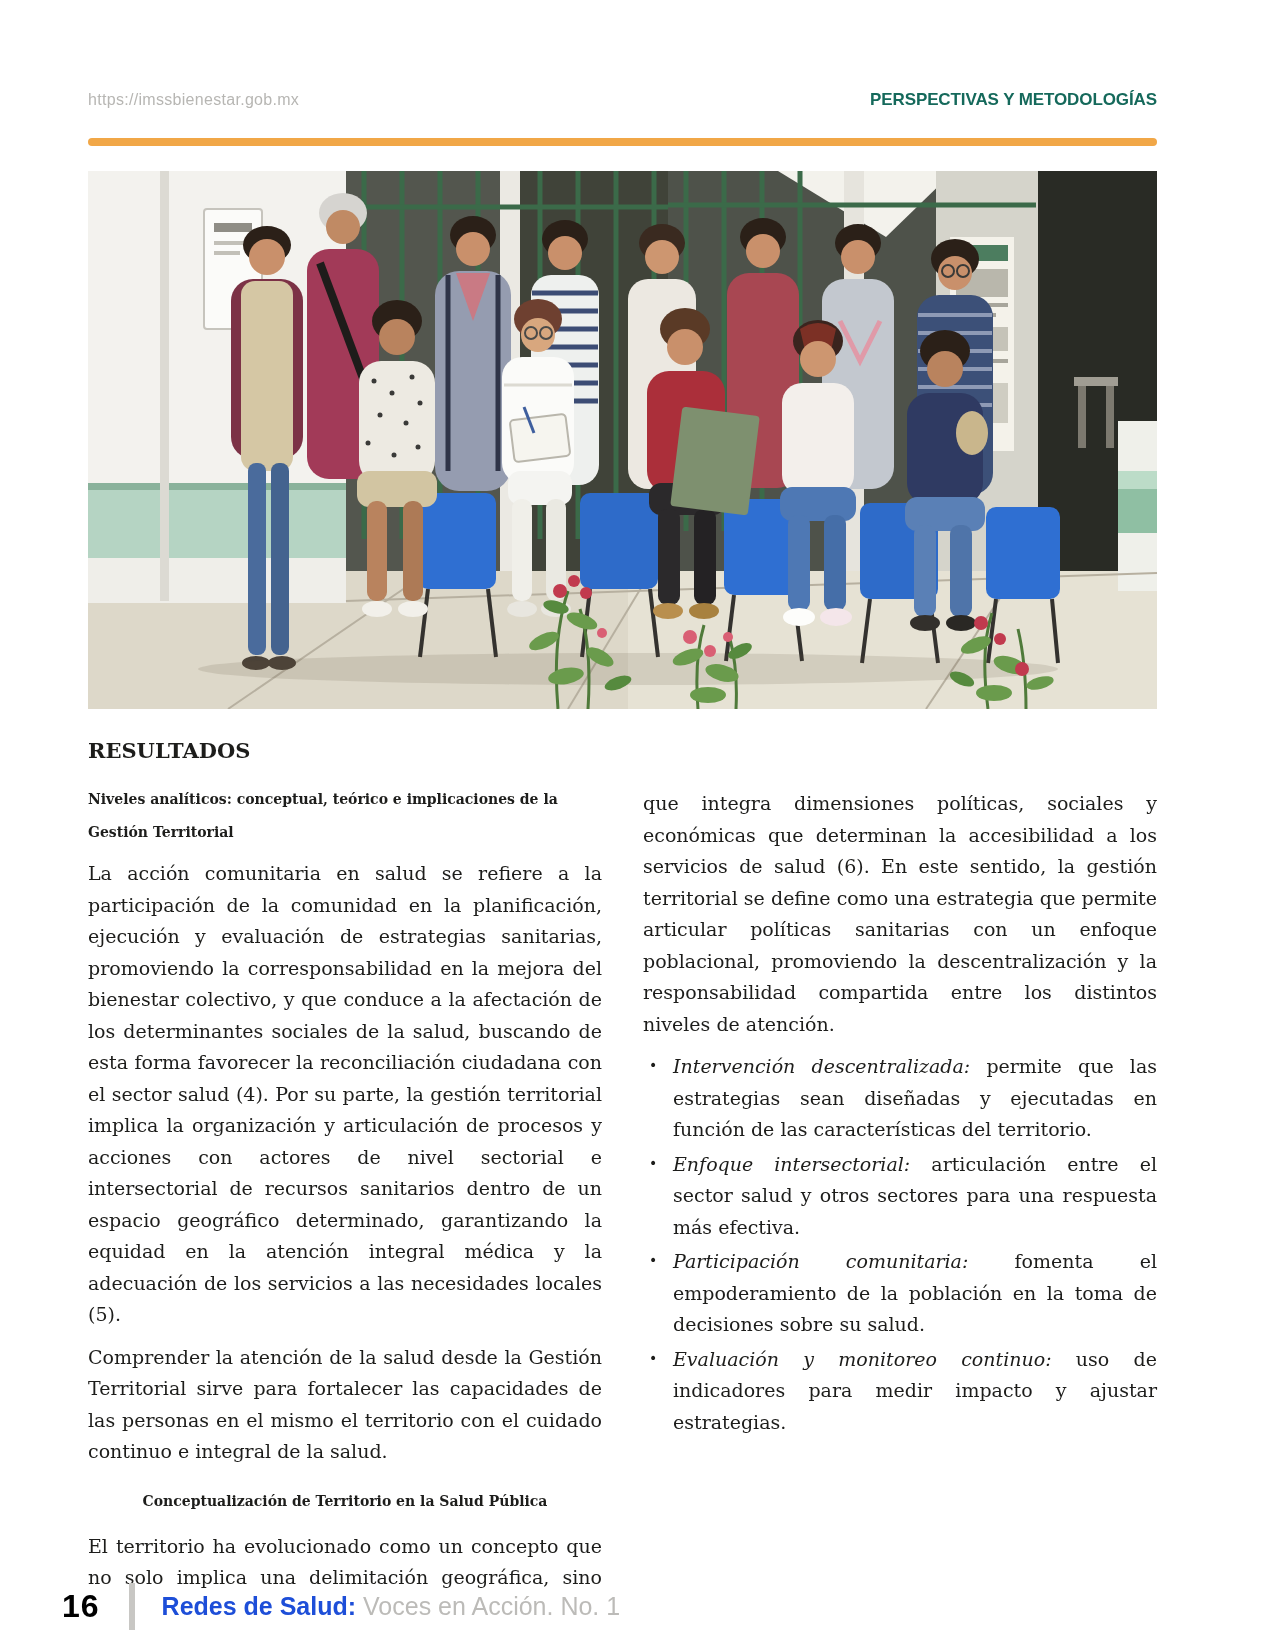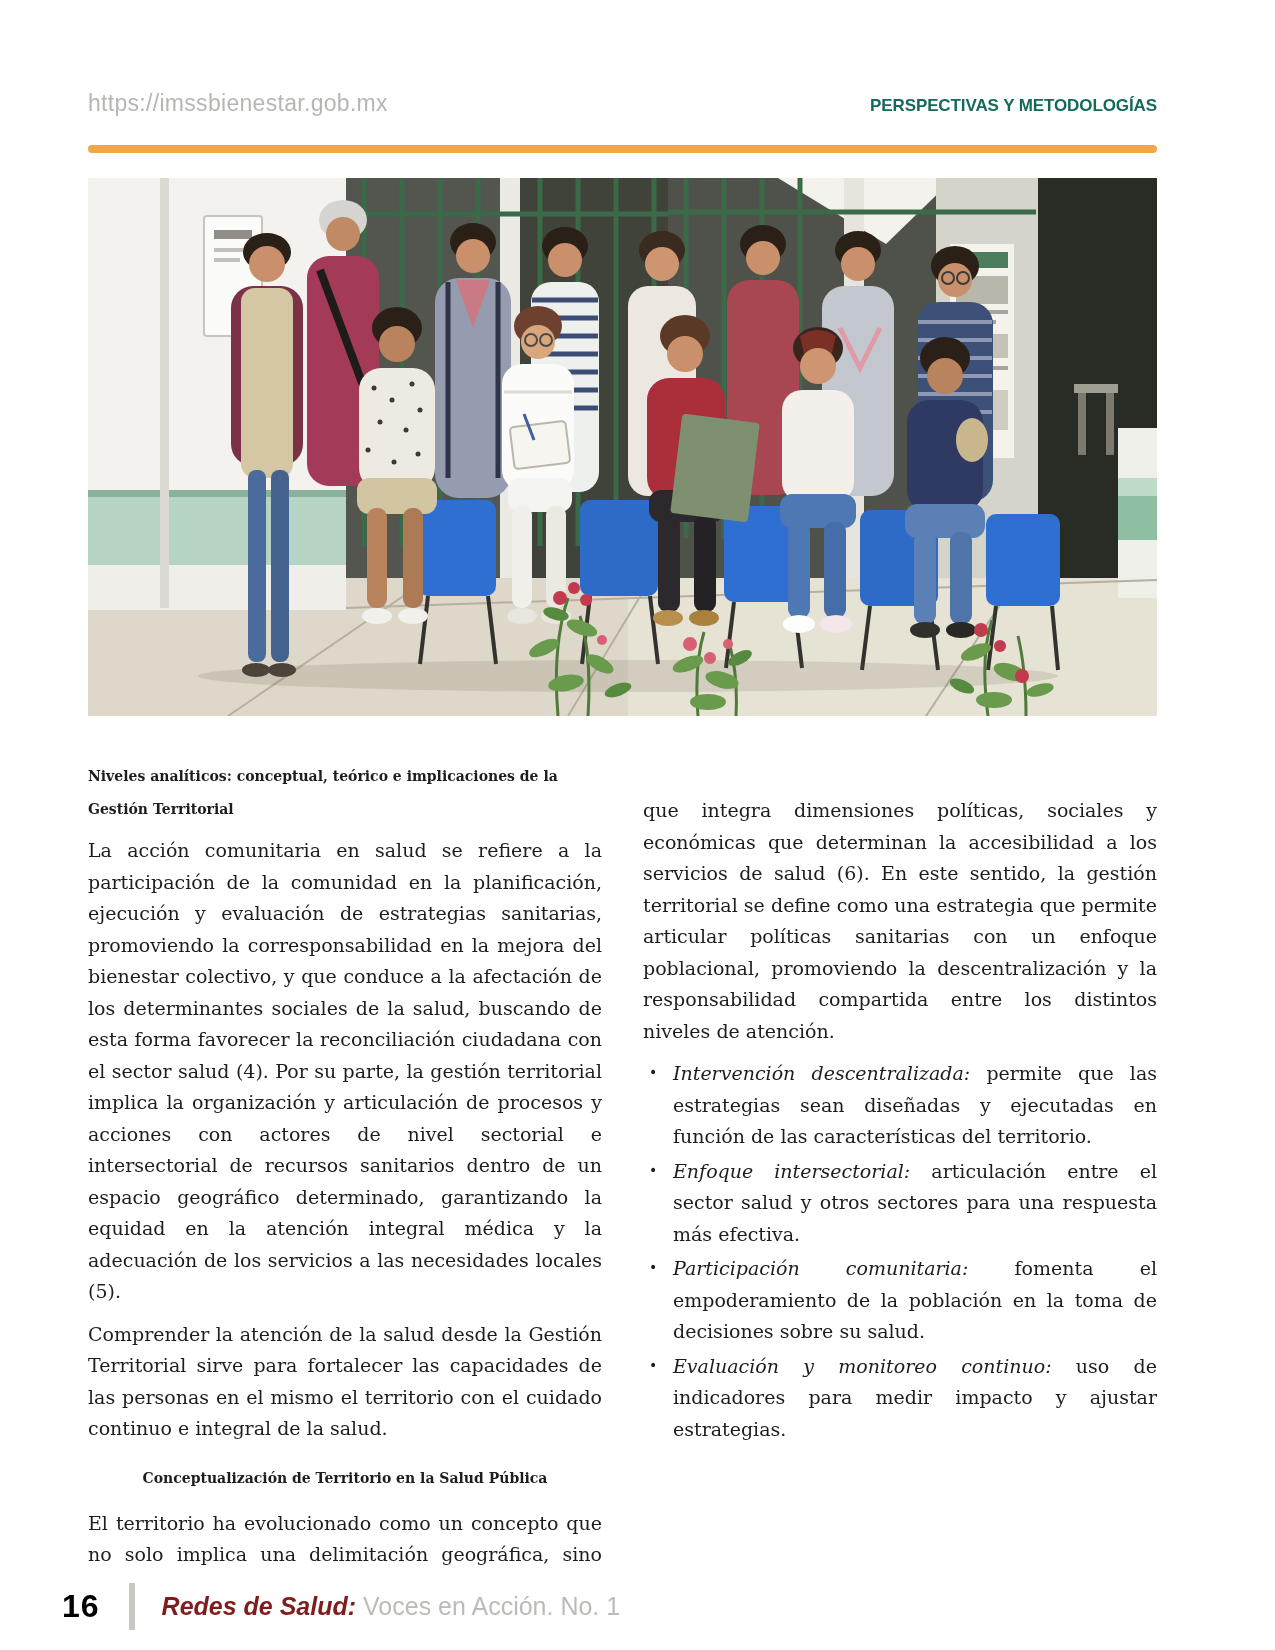--- a/index.html
+++ b/index.html
@@ -12,21 +12,21 @@
     color:#1d1d1b;
   }
   .content{margin:0 118px 0 88px;}
 
   
   .pg-header{
     display:flex;justify-content:space-between;align-items:baseline;
     padding-top:90px;
     font-family:"Liberation Sans",sans-serif;
   }
-  .pg-url{font-size:23px;color:#b7b6b3;letter-spacing:.3px;}
+  .pg-url{font-size:16px;color:#b7b6b3;letter-spacing:.3px;}
   .pg-section{font-size:17px;font-weight:700;color:#15695b;letter-spacing:-0.1px;}
   .pg-rule{height:8px;background:#f1a747;border-radius:4px;margin-top:28px;}
 
   
   .photo-wrap{margin:25px 0 0 0;padding:0;line-height:0;}
   .photo-wrap svg{display:block;}
 
   
   .columns{display:flex;gap:41px;margin-top:27px;}
   .col{width:514px;text-align:justify;font-size:19px;line-height:31.5px;}
@@ -48,21 +48,21 @@
 
   
   .pg-footer{
     position:absolute;left:62px;bottom:20px;
     display:flex;align-items:center;
     font-family:"Liberation Sans",sans-serif;
   }
   .pg-footer .num{font-size:32px;font-weight:700;color:#000000;letter-spacing:1px;}
   .pg-footer .bar{width:6px;height:47px;background:#c8c7c4;margin:0 27px 0 29px;}
   .pg-footer .journal{font-size:25px;color:#bcbbb8;}
-  .pg-footer .journal b{color:#7f1d1d;font-weight:700;font-style:italic;}
+  .pg-footer .journal b{color:#1d4ed8;font-weight:700;}
 </style>
 </head>
 <body>
 
 <div class="page">
   <div class="content">
 
     <div class="pg-header">
       <span class="pg-url">https://imssbienestar.gob.mx</span>
       <span class="pg-section">PERSPECTIVAS Y METODOLOGÍAS</span>
@@ -354,20 +354,21 @@
             <circle cx="622" cy="480" r="6"></circle>
             <circle cx="640" cy="466" r="5"></circle>
           <circle cx="514" cy="462" r="5"></circle>
         </g>
       </svg>
     </figure>
 
     <div class="columns">
 
       <div class="col col-left">
+        <h2 class="results">RESULTADOS</h2>
         <h3 class="subhead">Niveles analíticos: conceptual, teórico e implicaciones de la Gestión Territorial</h3>
         <p>La acción comunitaria en salud se refiere a la participación de la comunidad en la planificación, ejecución y evaluación de estrategias sanitarias, promoviendo la corresponsabilidad en la mejora del bienestar colectivo, y que conduce a la afectación de los determinantes sociales de la salud, buscando de esta forma favorecer la reconciliación ciudadana con el sector salud (4). Por su parte, la gestión territorial implica la organización y articulación de procesos y acciones con actores de nivel sectorial e intersectorial de recursos sanitarios dentro de un espacio geográfico determinado, garantizando la equidad en la atención integral médica y la adecuación de los servicios a las necesidades locales (5).</p>
         <p>Comprender la atención de la salud desde la Gestión Territorial sirve para fortalecer las capacidades de las personas en el mismo el territorio con el cuidado continuo e integral de la salud.</p>
         <h3 class="subhead spread">Conceptualización de Territorio en la Salud Pública</h3>
         <p class="justify-last">El territorio ha evolucionado como un concepto que no solo implica una delimitación geográfica, sino</p>
       </div>
 
       <div class="col col-right">
         <p>que integra dimensiones políticas, sociales y económicas que determinan la accesibilidad a los servicios de salud (6). En este sentido, la gestión territorial se define como una estrategia que permite articular políticas sanitarias con un enfoque poblacional, promoviendo la descentralización y la responsabilidad compartida entre los distintos niveles de atención.</p>
         <ul class="principles">

